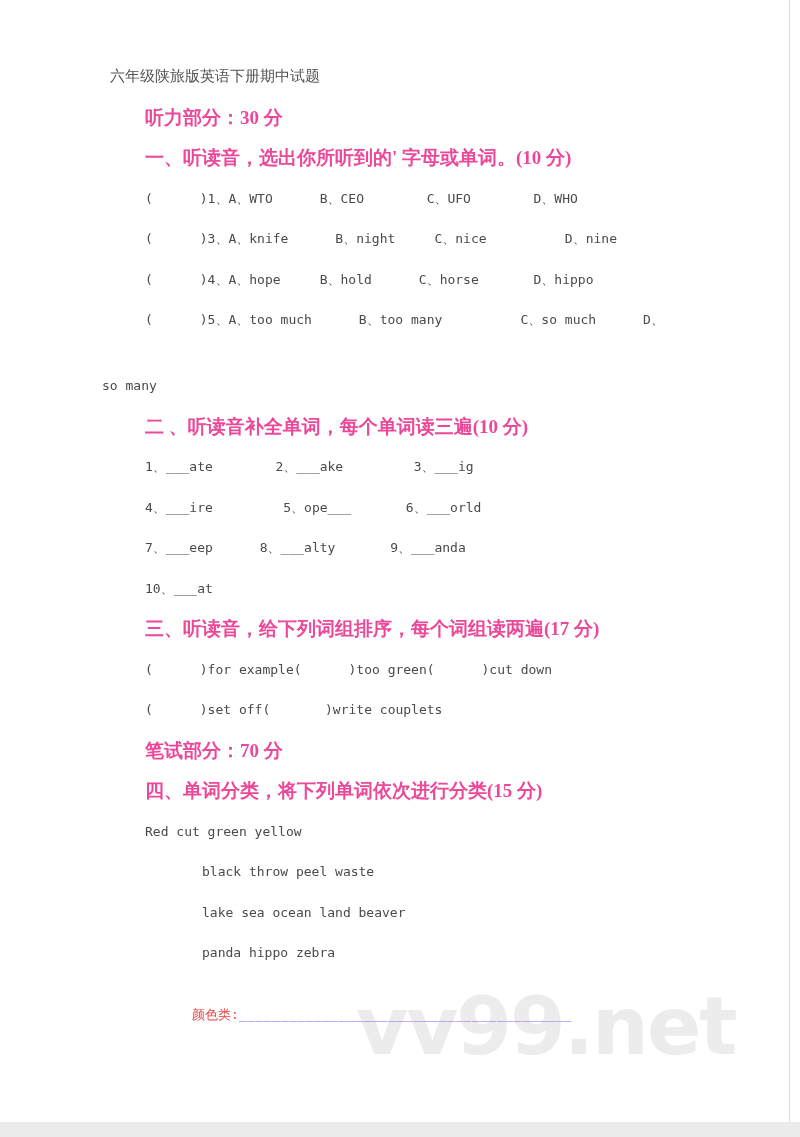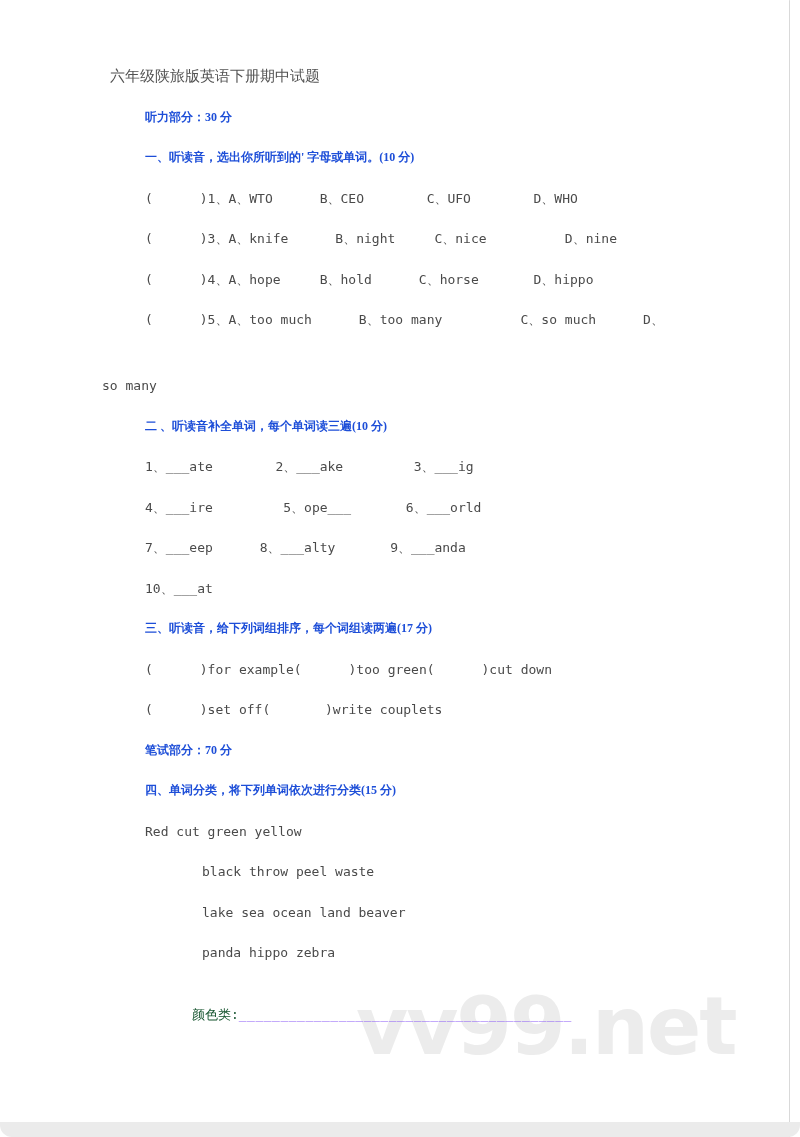--- a/index.html
+++ b/index.html
@@ -3,21 +3,20 @@
 <meta charset="utf-8">
 <style>
   html, body { margin:0; padding:0; background:#ffffff; }
   .page {
     position: relative;
     width: 800px;
     height: 1137px;
     background: #ffffff;
     overflow: hidden;
     font-family: "DejaVu Sans Mono", "DejaVu Sans", monospace;
-    border-radius: 12px;
   }
   .content {
     position: absolute;
     left: 110px;
     top: 66px;
     width: 648px;
     z-index: 2;
   }
   .line {
     white-space: pre;
@@ -28,29 +27,29 @@
   }
   .doc-title {
     font-family: "Liberation Serif", "DejaVu Serif", serif;
     font-size: 15px;
     color: #525252;
     margin-left: 0;
   }
   .heading {
     font-family: "Liberation Serif", "DejaVu Serif", serif;
     font-weight: bold;
-    font-size: 12px;
-    color: #1d4ed8;
+    font-size: 19px;
+    color: #ec4899;
   }
   .no-gap { margin-bottom: 0; }
   .wrap-line { margin-left: -8px; margin-top: 45px; }
   .indent { margin-left: 92px; }
   .category-label {
     font-family: Liberation Mono, monospace;
-    color: #14532d;
+    color: #ef4444;
   }
   .blank { color: #8b5cf6; letter-spacing: 0.5px; }
   .watermark {
     position: absolute;
     left: 356px;
     top: 980px;
     z-index: 1;
     font-family: "DejaVu Sans", sans-serif;
     font-weight: bold;
     font-size: 80px;

